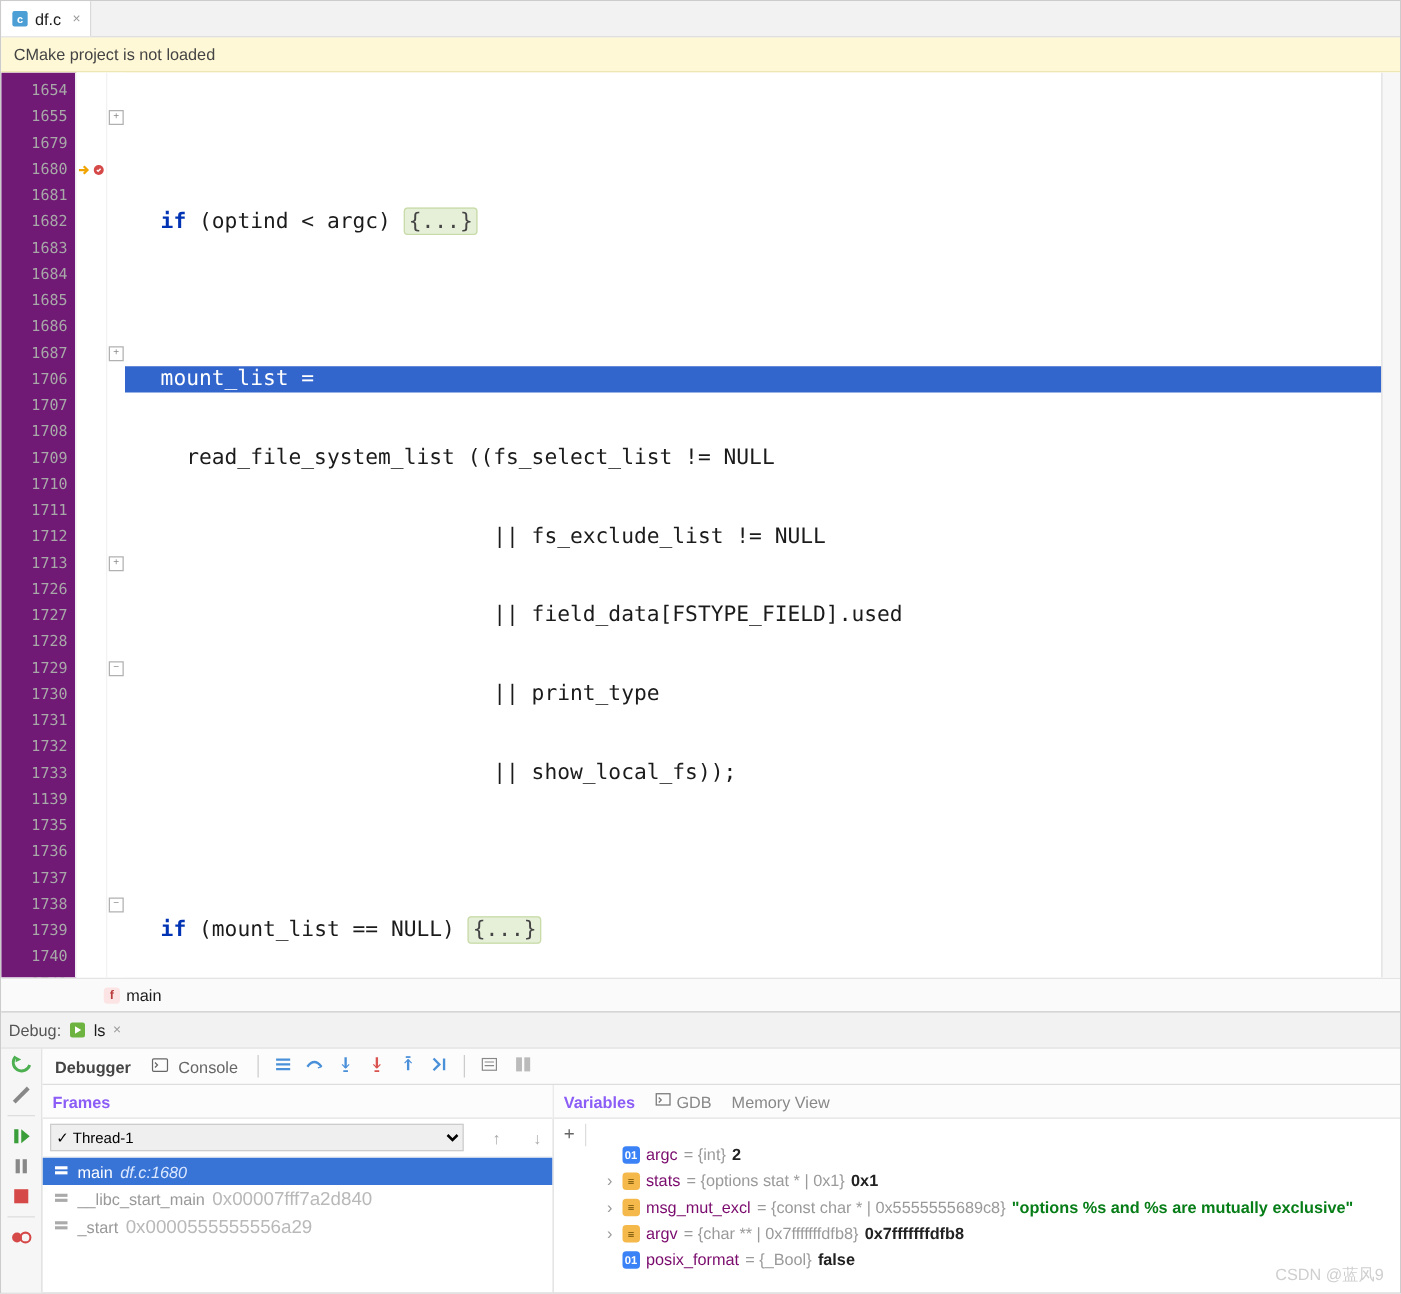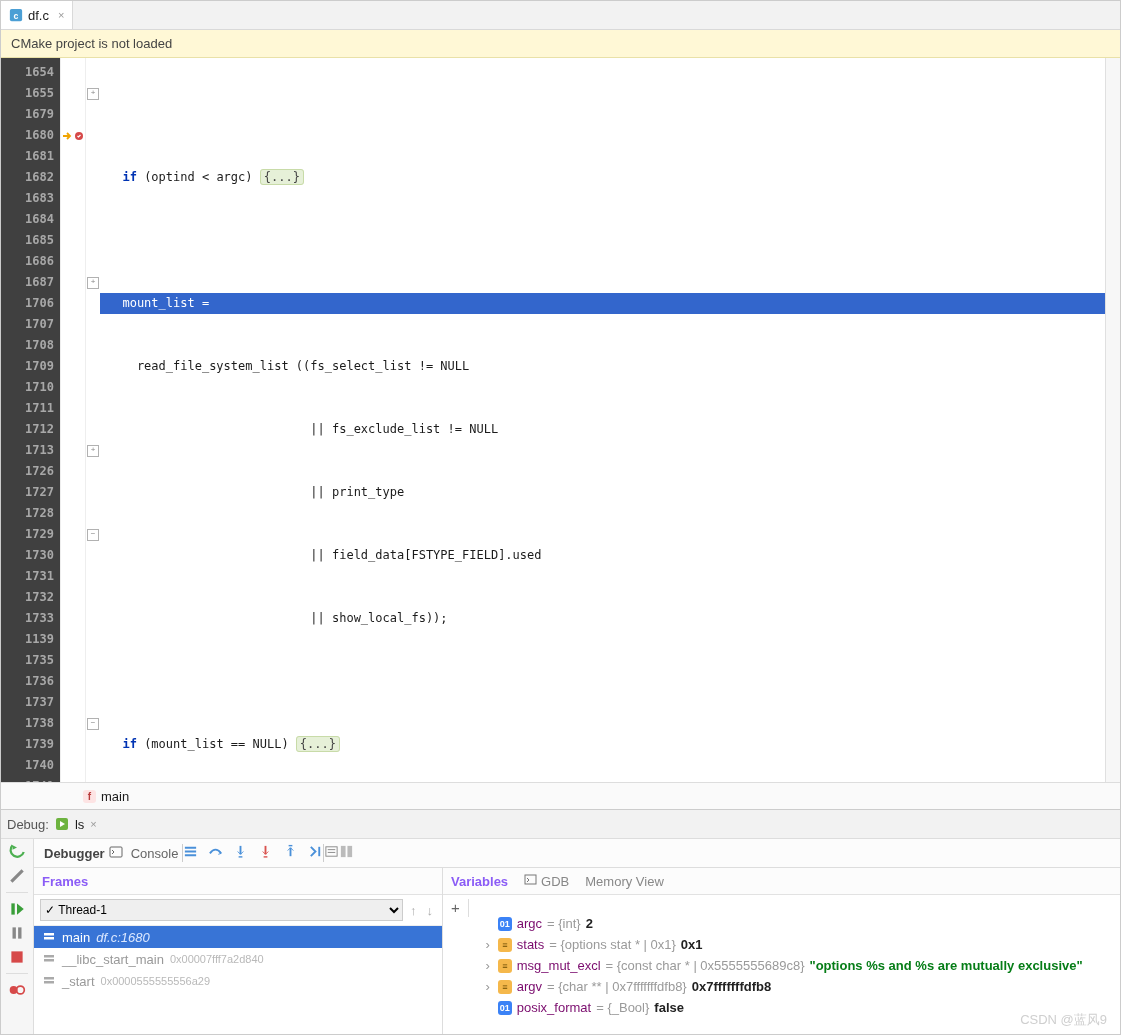--- a/index.html
+++ b/index.html
@@ -6,70 +6,70 @@
   .root{display:flex;flex-direction:column;width:1121px;height:1035px;border:1px solid #ccc;box-sizing:border-box;}
   
   .tabbar{display:flex;align-items:center;height:28px;background:#f2f2f2;border-bottom:1px solid #d9d9d9;font-size:13px;}
   .tab{display:flex;align-items:center;padding:0 8px;height:28px;background:#fff;border-right:1px solid #d9d9d9;gap:5px;}
   .tab .c-icon{width:14px;height:14px;display:inline-flex;}
   .tab .close-x{color:#999;font-size:11px;cursor:pointer;margin-left:4px;}
   
   .warnbar{background:#fff8d6;border-bottom:1px solid #e9e1a8;padding:6px 10px;color:#444;font-size:13px;}
   
   .editor{flex:1;display:flex;overflow:hidden;position:relative;background:#fff;}
-  .gutter{width:60px;background:#404040;border-right:1px solid #eee;font-family:"DejaVu Sans Mono",Consolas,monospace;font-size:12px;color:#a8a8a8;text-align:right;padding-top:4px;box-sizing:border-box;font-weight:bold;}
+  .gutter{width:60px;background:#701a75;border-right:1px solid #eee;font-family:"DejaVu Sans Mono",Consolas,monospace;font-size:12px;color:#a8a8a8;text-align:right;padding-top:4px;box-sizing:border-box;}
   .gutter div{height:21px;line-height:21px;padding-right:6px;}
   .markers{width:24px;background:#fff;border-right:1px solid #eee;padding-top:4px;}
   .markers div{height:21px;display:flex;align-items:center;justify-content:center;}
   .arrow-bp{display:inline-flex;align-items:center;gap:1px;}
   .arrow-bp svg{width:10px;height:10px;}
   .fold{width:14px;background:#fff;padding-top:4px;}
   .fold div{height:21px;display:flex;align-items:center;justify-content:center;}
   .fold .fmark{width:10px;height:10px;border:1px solid #b1b1b1;font-size:8px;line-height:8px;text-align:center;color:#888;}
-  .code{flex:1;font-family:"DejaVu Sans Mono",Consolas,monospace;font-size:12px;line-height:21px;padding-top:4px;white-space:pre;overflow:hidden;}
+  .code{flex:1;font-family:"DejaVu Sans Mono",Consolas,monospace;font-size:17px;line-height:21px;padding-top:4px;white-space:pre;overflow:hidden;}
   .code .row{height:21px;padding-left:8px;position:relative;}
   .code .row.current{background:#3366cc;color:#fff;}
   .kw{color:#0033b3;font-weight:bold;}
   .folded{background:#e6f0d8;border:1px solid #c8dba8;border-radius:3px;padding:0 3px;color:#444;}
   .scrollbar{width:14px;background:#f7f7f7;border-left:1px solid #e0e0e0;}
   
   .editor-crumb{height:26px;border-top:1px solid #ddd;display:flex;align-items:center;padding-left:82px;gap:5px;background:#fafafa;}
   .fn-badge{background:#fde4e4;color:#b93c3c;border-radius:3px;width:13px;height:13px;font-size:10px;line-height:13px;text-align:center;font-weight:bold;}
   
   .debug-header{height:28px;display:flex;align-items:center;border-top:1px solid #ccc;background:#f2f2f2;padding:0 6px;gap:6px;border-bottom:1px solid #ddd;}
   .debug-header .label{color:#555;}
   .debug-header .run-icon{width:14px;height:14px;display:inline-flex;}
   .debug-header .close-x{color:#999;font-size:11px;}
   .debug-body{display:flex;flex:0 0 195px;min-height:0;}
   .side-tool{width:32px;border-right:1px solid #ddd;display:flex;flex-direction:column;align-items:center;padding-top:4px;gap:6px;background:#f6f6f6;}
   .side-tool .tb{width:18px;height:18px;display:flex;align-items:center;justify-content:center;cursor:pointer;}
   .side-tool .sep{height:1px;width:22px;background:#ddd;margin:1px 0;}
   .panels{flex:1;display:flex;flex-direction:column;min-width:0;}
-  .dbg-toolbar{height:28px;display:flex;align-items:center;border-bottom:1px solid #ddd;background:#fcfcfc;padding:0 6px;}
+  .dbg-toolbar{height:28px;display:flex;align-items:center;border-bottom:1px solid #ddd;background:#fcfcfc;padding:0 6px;gap:12px;}
   .dbg-tab{padding:3px 4px;font-weight:bold;color:#444;}
   .dbg-tab.muted{font-weight:normal;color:#666;}
   .step-icons{display:flex;gap:10px;align-items:center;}
   .step-icons svg{width:15px;height:15px;}
   .vline{width:1px;height:18px;background:#ccc;}
   .panes{flex:1;display:flex;min-height:0;}
   .frames-pane{width:408px;border-right:1px solid #ddd;display:flex;flex-direction:column;}
   .frames-pane .hdr, .vars-pane .hdr{height:26px;border-bottom:1px solid #e2e2e2;display:flex;align-items:center;padding:0 8px;background:#fcfcfc;gap:16px;}
   .hdr .tab{background:none;border:none;padding:0;}
   .hdr .tab.active{font-weight:bold;color:#8b5cf6;}
   .hdr .tab.inactive{color:#888;}
-  .thread-row{height:30px;display:flex;align-items:center;padding:0 6px;border-bottom:1px solid #eee;gap:4px;}
+  .thread-row{height:30px;display:flex;align-items:center;padding:0 6px;border-bottom:1px solid #eee;gap:20px;}
   .thread-row select{flex:1;border:1px solid #ccc;height:22px;font-size:12px;}
   .arrow-sm{color:#aaa;cursor:pointer;padding:0 3px;}
   .frames-list{flex:1;overflow:auto;}
   .frame-item{height:22px;display:flex;align-items:center;padding:0 8px;gap:6px;}
   .frame-item.selected{background:#3874d6;color:#fff;}
   .frame-item .ficon{width:14px;height:14px;display:inline-flex;}
   .frame-item.dim{color:#999;}
   .frame-item .it{font-style:italic;}
-  .frame-item .addr{color:#b9b9b9;font-size:11px;}
+  .frame-item .addr{color:#b9b9b9;font-size:15px;}
   .frame-item.selected .it{color:#dce8ff;}
   .vars-pane{flex:1;display:flex;flex-direction:column;min-width:0;}
   .vars-tools{height:30px;display:flex;align-items:center;gap:8px;padding:0 8px;border-bottom:1px solid #eee;}
   .vars-tools .plus{font-size:15px;color:#666;cursor:pointer;}
   .vars-tools .vline2{width:1px;height:18px;background:#ddd;}
   .var-list{flex:1;overflow:auto;padding-top:2px;}
   .var-row{height:21px;display:flex;align-items:center;padding-left:6px;gap:5px;}
   .chev{color:#999;width:10px;text-align:center;}
   .vicon{width:14px;height:14px;border-radius:3px;font-size:9px;line-height:14px;text-align:center;color:#fff;font-weight:bold;display:inline-block;}
   .vicon.blue{background:#3b82f6;}
@@ -234,22 +234,22 @@
         <div></div>
         <div></div>
     </div>
     <div class="code">
       <div class="row"></div>
       <div class="row"><span>  </span><span class="kw">if</span><span> (optind &lt; argc) </span><span class="folded">{...}</span></div>
       <div class="row"></div>
       <div class="row current"><span>  mount_list =</span></div>
       <div class="row"><span>    read_file_system_list ((fs_select_list != NULL</span></div>
       <div class="row"><span>                            || fs_exclude_list != NULL</span></div>
+      <div class="row"><span>                            || field_data[FSTYPE_FIELD].used</span></div>
       <div class="row"><span>                            || print_type</span></div>
-      <div class="row"><span>                            || field_data[FSTYPE_FIELD].used</span></div>
       <div class="row"><span>                            || show_local_fs));</span></div>
       <div class="row"></div>
       <div class="row"><span>  </span><span class="kw">if</span><span> (mount_list == NULL) </span><span class="folded">{...}</span></div>
       
       
       
       
       
       
       

